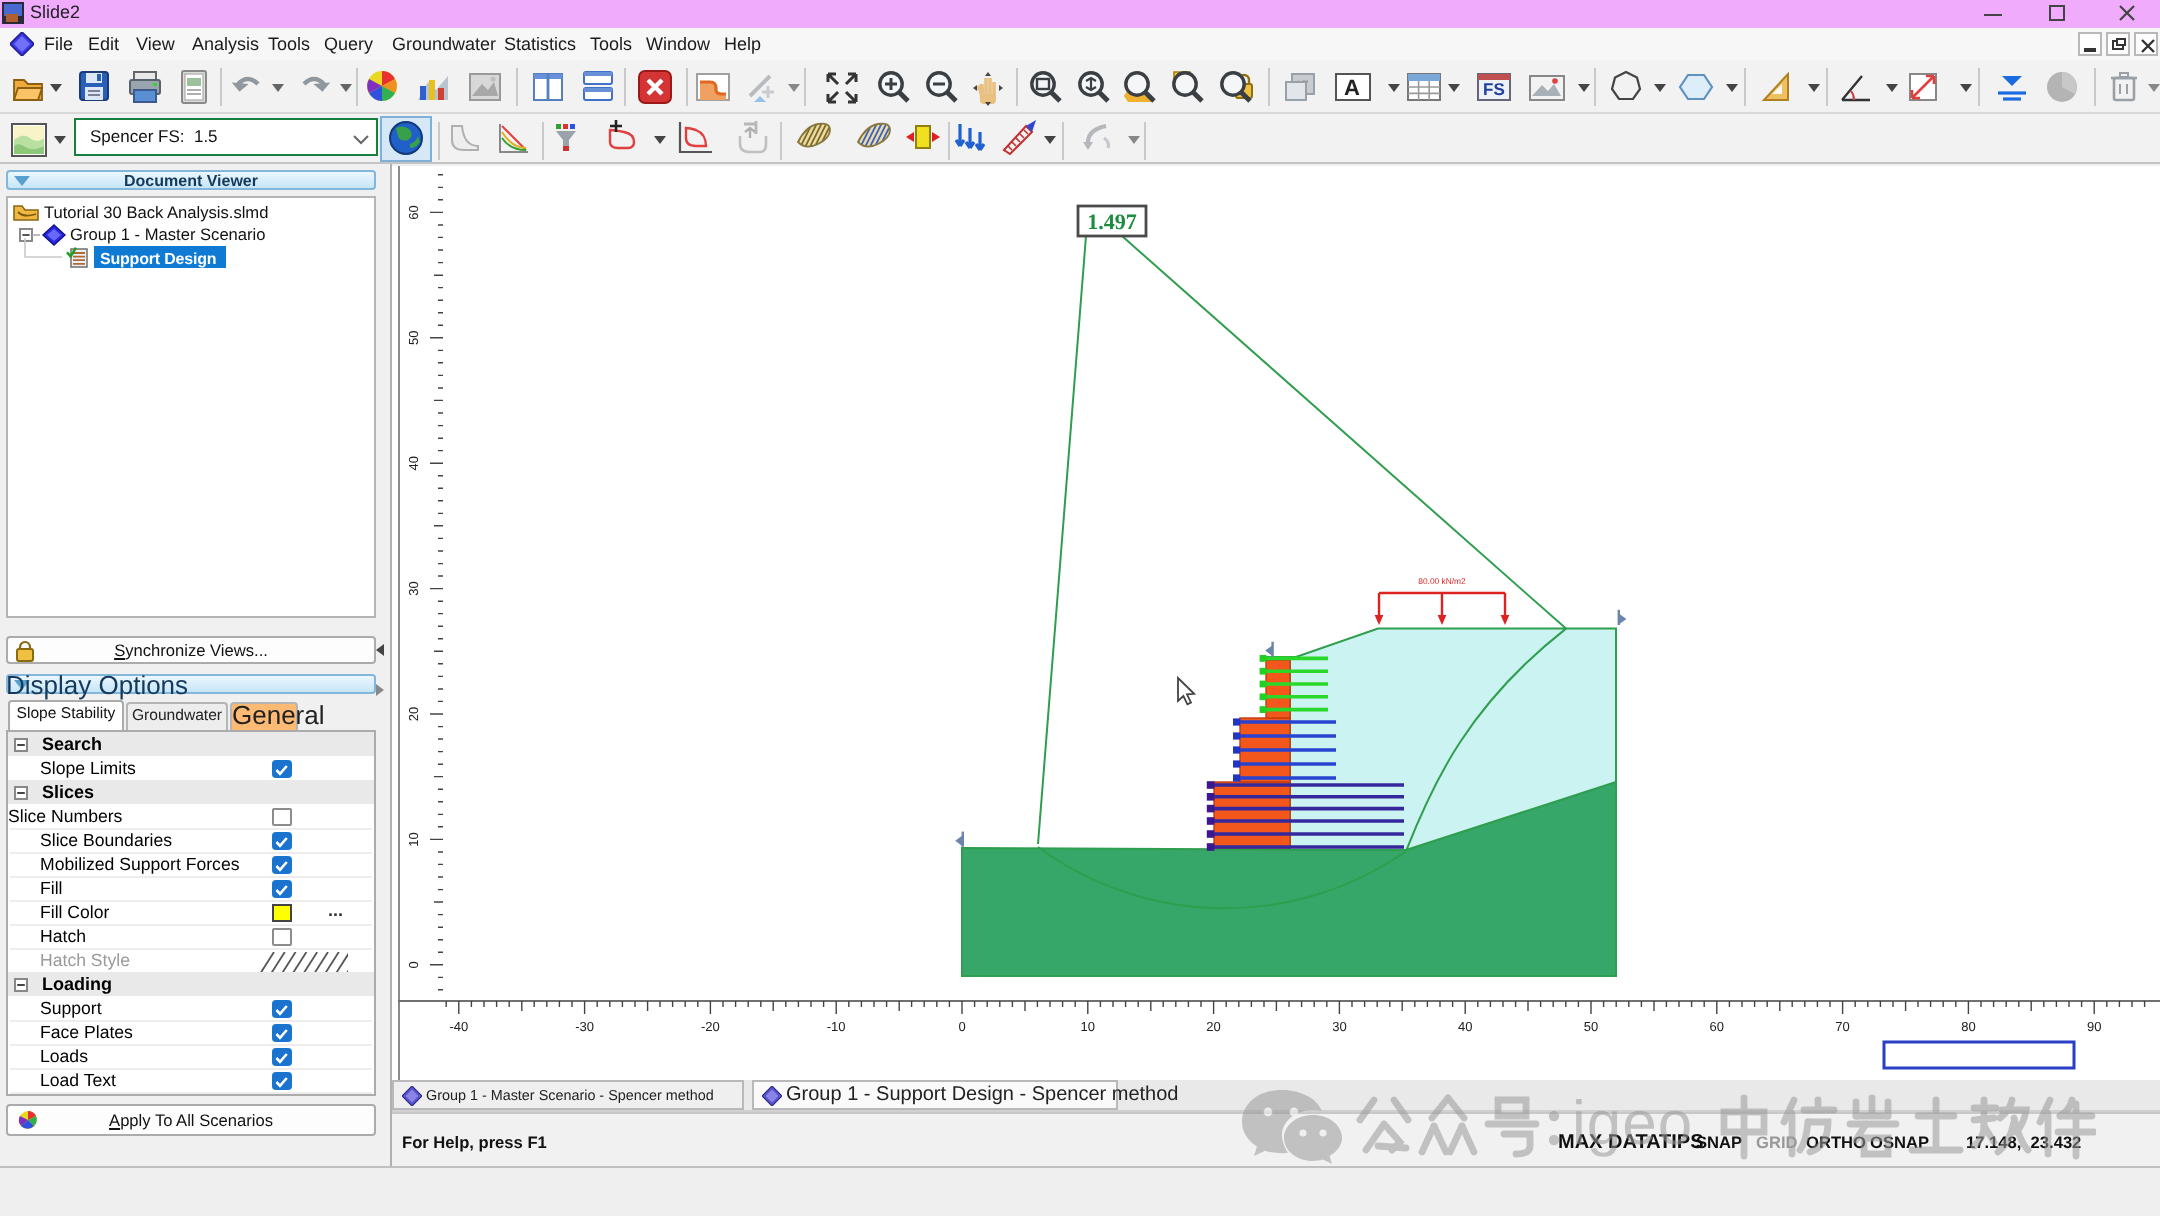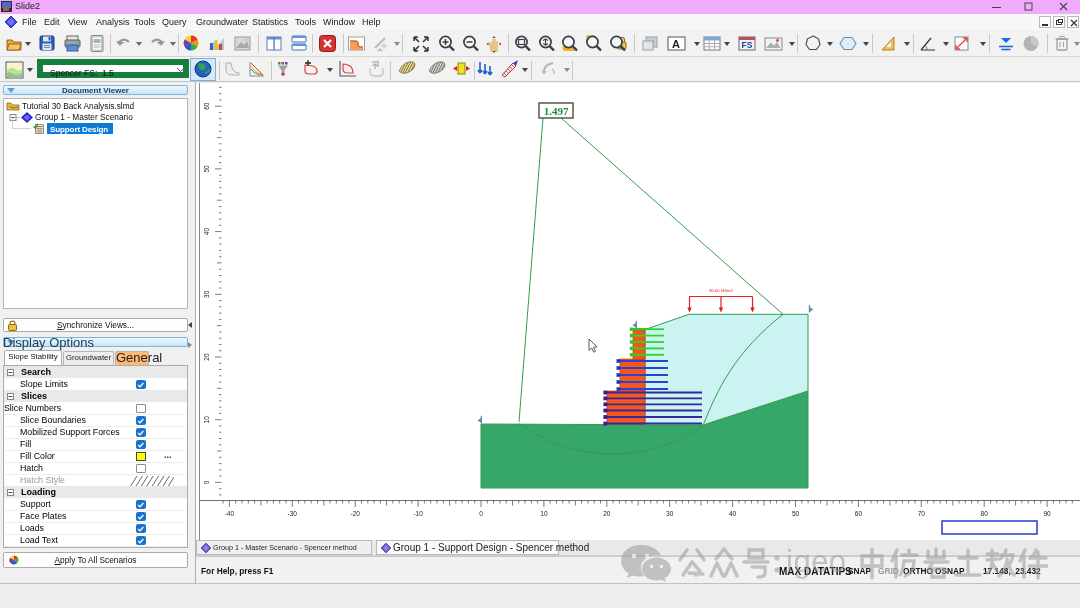--- a/index.html
+++ b/index.html
@@ -269,21 +269,21 @@
       <path d="M7 8 L7 13 M10.5 8 L10.5 13" stroke="#9aa0a6" stroke-width="1"></path>
     </svg>
 <div class="dd" style="left:1074px;top:42px;border-top-color:#888"></div>
 <svg class="abs" style="left:4px;top:60px" width="21" height="20">
       <rect x="2" y="2" width="17" height="16" fill="#fff" stroke="#555"></rect>
       <path d="M3 10 Q8 6 11 9 Q15 12 18 9 L18 3 L3 3 Z" fill="#f8f4c8"></path>
       <path d="M3 10 Q8 6 11 9 Q15 12 18 9 L18 13 Q12 16 8 13 Q5 11 3 13 Z" fill="#b8e0a0"></path>
       <path d="M3 13 Q5 11 8 13 Q12 16 18 13 L18 17 L3 17 Z" fill="#8cc878"></path>
     </svg>
 <div class="dd" style="left:27px;top:68px"></div>
-<div class="abs" style="left:37px;top:59px;width:152px;height:19px;background:#fff;border:6px solid #15803d;font-size:8.5px;line-height:17px;color:#111;padding-left:7px">Spencer FS:&nbsp; 1.5</div>
+<div class="abs" style="left:37px;top:59px;width:152px;height:19px;background:#fff;border:1px solid #15803d;font-size:8.5px;line-height:17px;color:#111;padding-left:7px">Spencer FS:&nbsp; 1.5</div>
 <svg class="abs" style="left:176px;top:67px" width="9" height="6">
       <path d="M1 1 L4.5 4.5 L8 1" fill="none" stroke="#666" stroke-width="1"></path>
     </svg>
 <div class="abs" style="left:190px;top:58px;width:26px;height:23px;background:#d6e8f6;border:1px solid #7fb0d8"></div>
 <svg class="abs" style="left:193px;top:59px" width="20" height="20">
       <circle cx="10" cy="10" r="8" fill="#2060c8"></circle>
       <path d="M5 5 Q9 3 12 6 Q14 9 11 11 Q7 12 6 9 Z" fill="#38a048"></path>
       <path d="M12 13 Q15 12 16 9 L17 12 Q15 15 12 15 Z" fill="#38a048"></path>
       <circle cx="10" cy="10" r="8" fill="none" stroke="#123a78"></circle>
     </svg>

